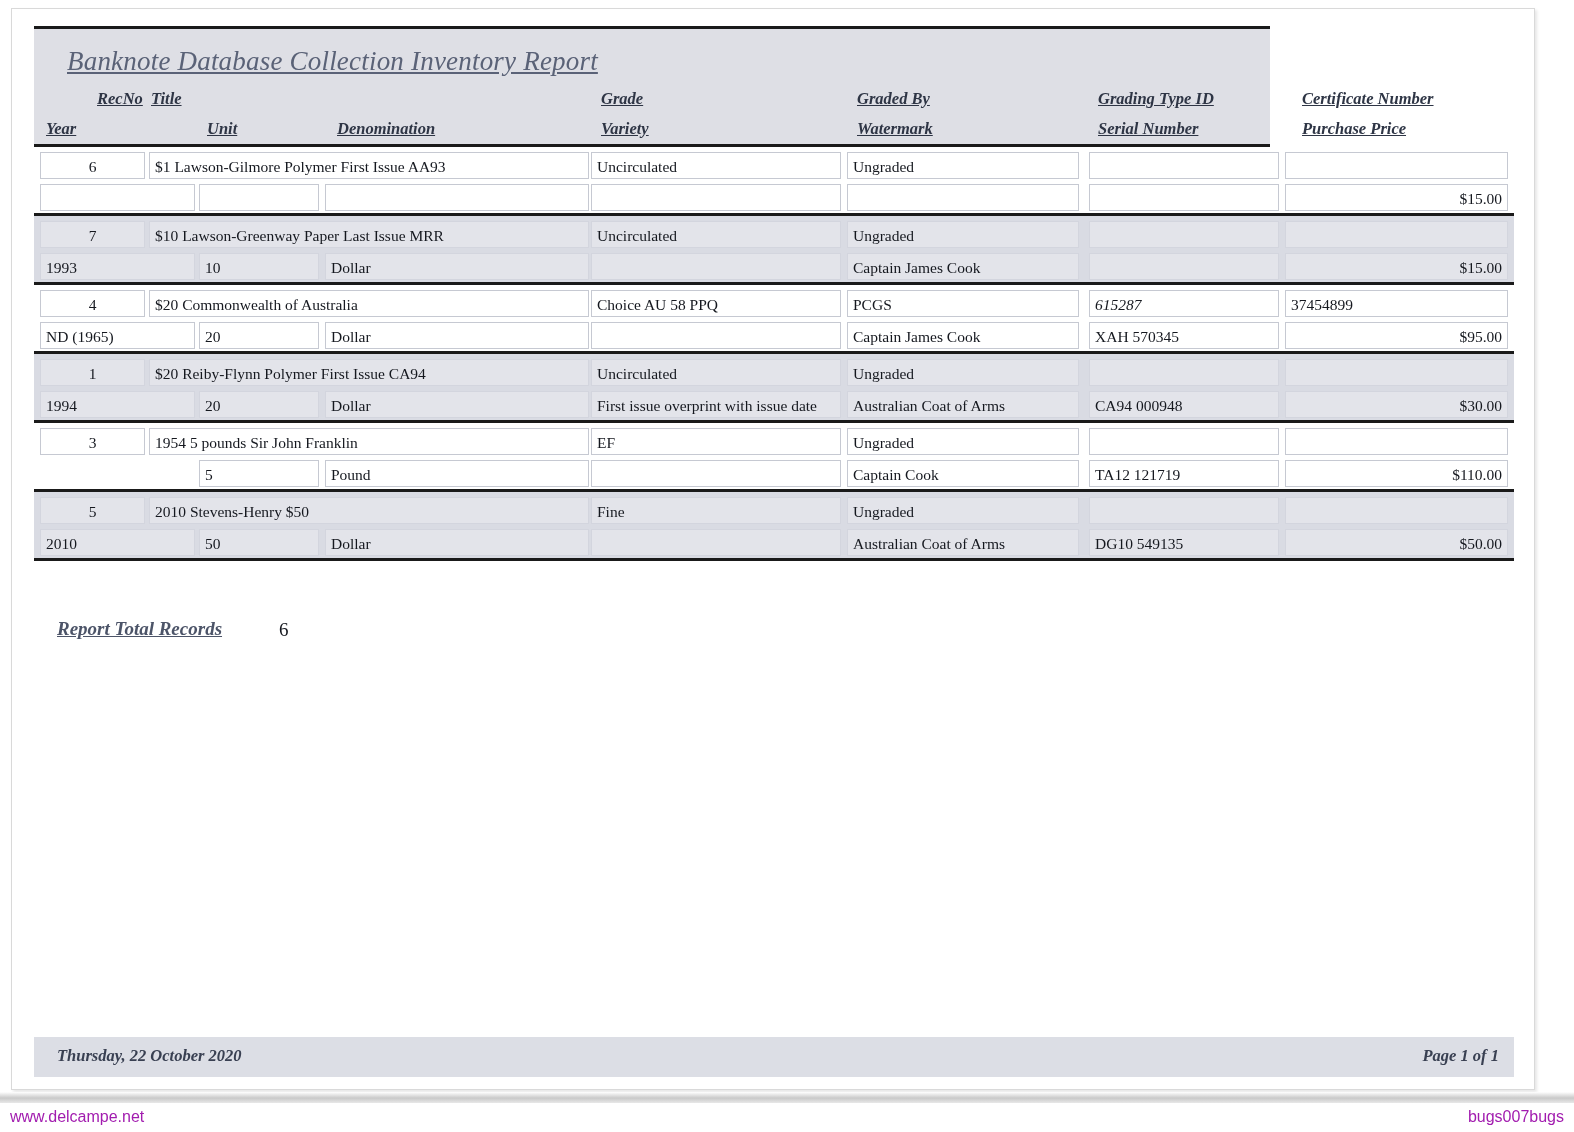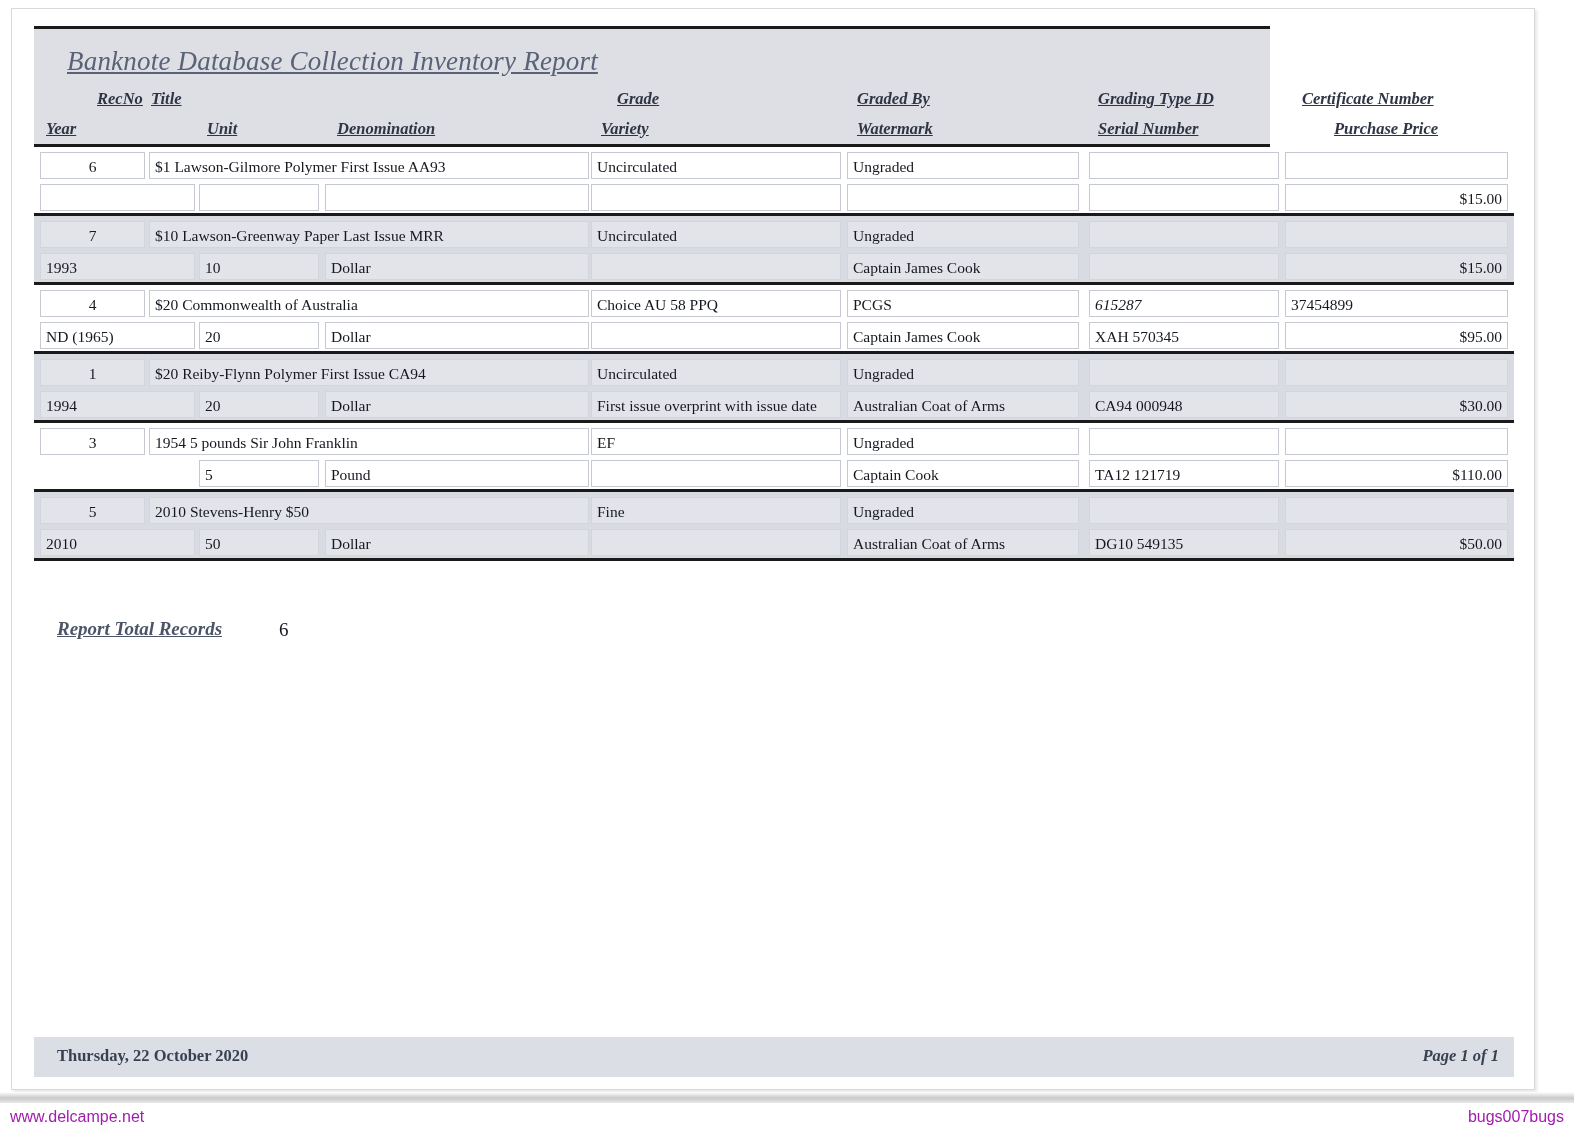--- a/index.html
+++ b/index.html
@@ -171,20 +171,21 @@
     width: 1480px;
     height: 40px;
     background: #dcdee5;
   }
   #footer-date {
     position: absolute;
     left: 23px;
     top: 9px;
     font-size: 16.5px;
     font-weight: bold;
+    font-style: italic;
     color: #394052;
     white-space: nowrap;
     text-align: right;
   }
   #footer-page {
     position: absolute;
     right: 15px;
     top: 9px;
     font-size: 16.5px;
     font-weight: bold;
@@ -224,32 +225,32 @@
 </head>
 <body>
 
 <div id="page-sheet">
 
   <div class="report-header">
     <div class="report-title">Banknote Database Collection Inventory Report</div>
 
     <div class="col-head" style="left:63px;  top:60px;">RecNo</div>
     <div class="col-head" style="left:117px; top:60px;">Title</div>
-    <div class="col-head" style="left:567px; top:60px;margin-left:16px;">Grade</div>
+    <div class="col-head" style="left:567px; top:60px;">Grade</div>
     <div class="col-head" style="left:823px; top:60px;">Graded By</div>
     <div class="col-head" style="left:1064px;top:60px;">Grading Type ID</div>
     <div class="col-head" style="left:1268px;top:60px;">Certificate Number</div>
 
     <div class="col-head" style="left:12px;  top:90px;">Year</div>
     <div class="col-head" style="left:173px; top:90px;">Unit</div>
     <div class="col-head" style="left:303px; top:90px;">Denomination</div>
     <div class="col-head" style="left:567px; top:90px;">Variety</div>
     <div class="col-head" style="left:823px; top:90px;">Watermark</div>
     <div class="col-head" style="left:1064px;top:90px;">Serial Number</div>
-    <div class="col-head" style="left:1300px;top:90px;">Purchase Price</div>
+    <div class="col-head" style="left:1268px;top:90px;">Purchase Price</div>
   </div>
 
   <div id="detail-area">
       <div class="rec-group plain">
         <div class="row-a">
           <div class="cell num" style="left: 6px; width: 105px;">6</div>
           <div class="cell " style="left: 115px; width: 440px;">$1 Lawson-Gilmore Polymer First Issue AA93</div>
           <div class="cell " style="left: 557px; width: 250px;">Uncirculated</div>
           <div class="cell " style="left: 813px; width: 232px;">Ungraded</div>
           <div class="cell " style="left: 1055px; width: 190px;"></div>

